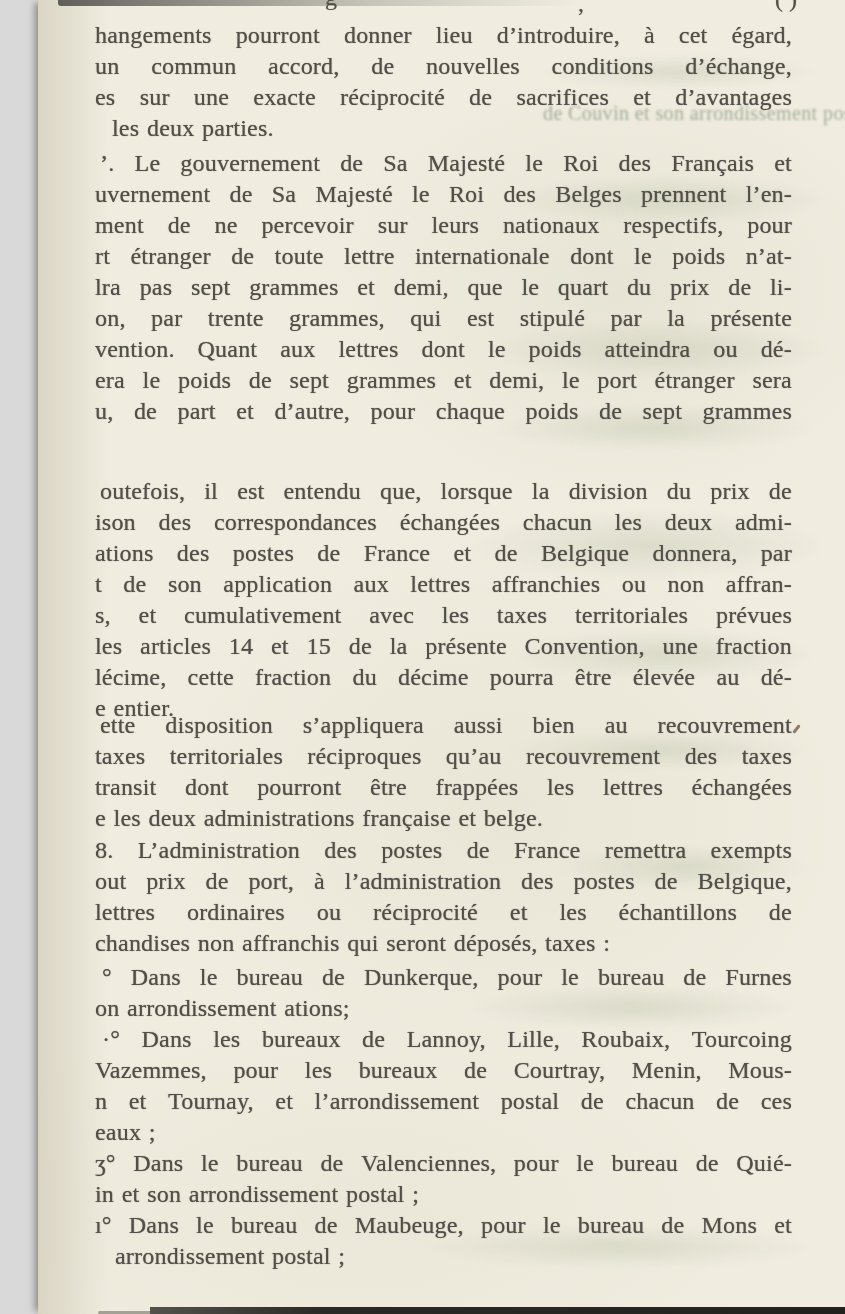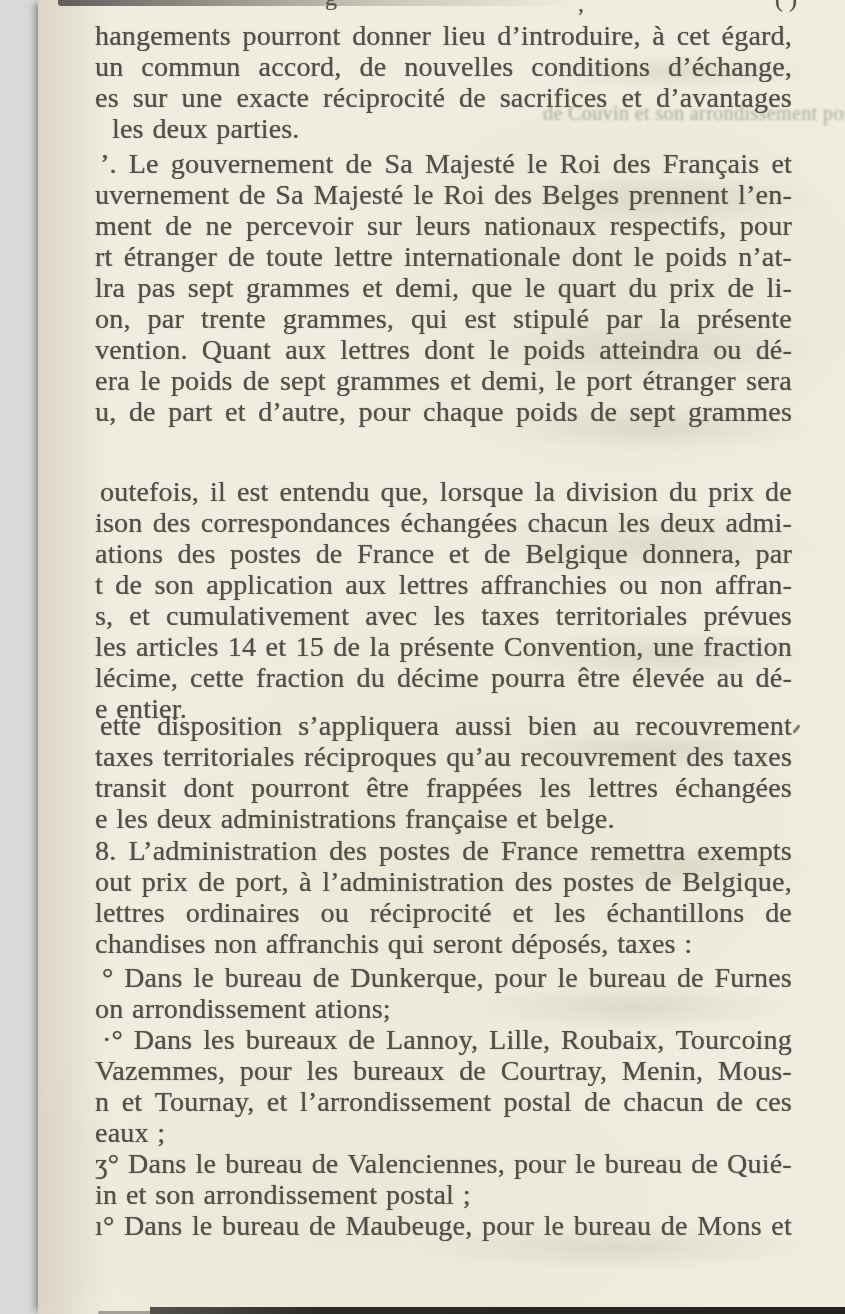--- a/index.html
+++ b/index.html
@@ -18,21 +18,21 @@
 
   .top-edge{position:absolute;left:20px;top:0;width:520px;height:6px;
         background:linear-gradient(90deg, rgba(75,73,70,.85), rgba(75,73,70,.25) 60%, rgba(75,73,70,0));
         border-radius:0 0 3px 3px;}
   .bottom-edge{position:absolute;left:112px;top:1307px;width:695px;height:7px;
         background:linear-gradient(90deg, #54524c, #2a2925 25%, #23221f);}
   .bottom-lip{position:absolute;left:60px;top:1311px;width:60px;height:3px;
         background:rgba(70,68,62,.45);border-radius:2px;}
 
   .para{position:absolute;left:57px;width:697px;}
-  .line{position:relative;height:31px;line-height:31px;font-size:28px;color:#524f48;
+  .line{position:relative;height:31px;line-height:31px;font-size:24px;color:#524f48;
         letter-spacing:.2px;word-spacing:1.5px;white-space:nowrap;
         text-shadow:0 0 1px rgba(82,79,72,.55), .4px .4px .7px rgba(82,79,72,.3);}
   .line.j{display:flex;justify-content:space-between;}
   .ind5{padding-left:5px;}
   .ind7{padding-left:7px;}
   .ind17{padding-left:17px;}
   .ind20{padding-left:20px;}
 
   .frag{position:absolute;font-size:24px;color:#524f48;
         text-shadow:0 0 1px rgba(82,79,72,.5);}
@@ -468,20 +468,21 @@
           <span>bureau</span>
           <span>de</span>
           <span>Maubeuge,</span>
           <span>pour</span>
           <span>le</span>
           <span>bureau</span>
           <span>de</span>
           <span>Mons</span>
           <span>et</span>
         </div>
+      <div class="line ind20">arrondissement postal ;</div>
     </div>
 
     <div class="stray"></div>
     <div class="bottom-lip"></div>
     <div class="bottom-edge"></div>
   </div>
 
 </div>
 
 </body></html>

